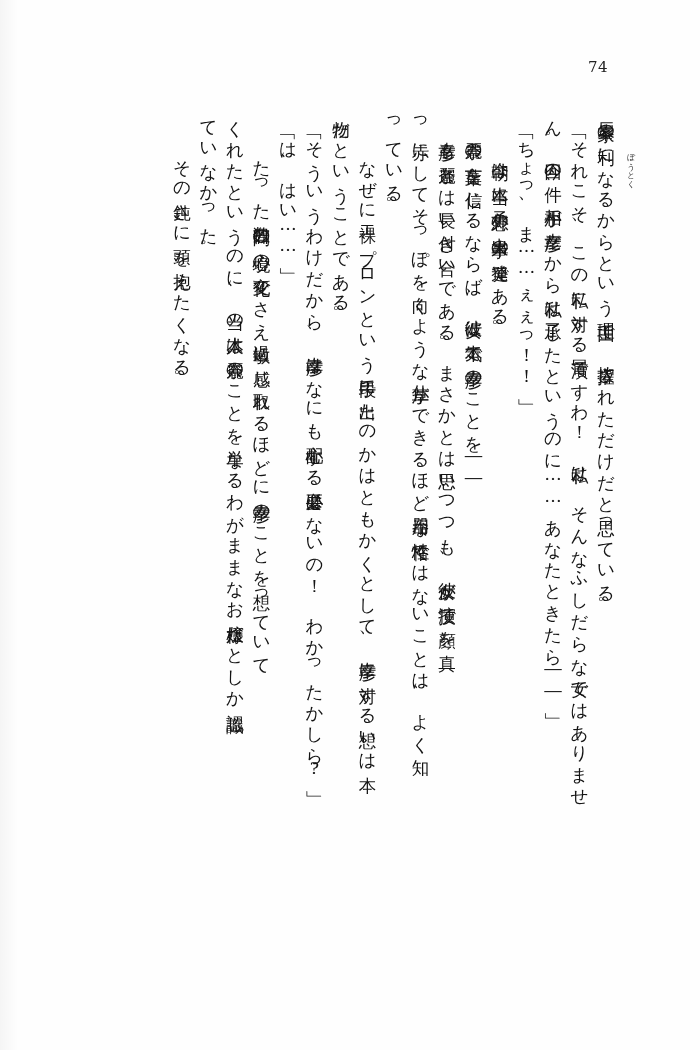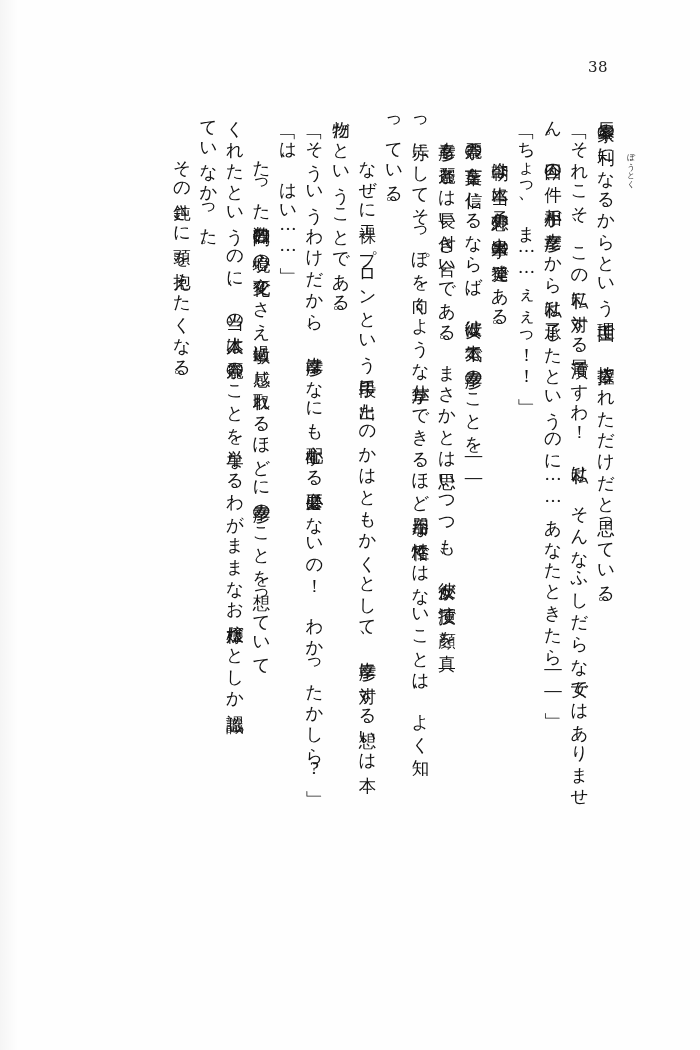--- a/index.html
+++ b/index.html
@@ -90,21 +90,21 @@
     pointer-events: none;
   }
 </style>
 </head>
 <body>
 
 <div id="page">
 
   <div id="edge-shadow"></div>
 
-  <div id="page-number">38</div>
+  <div id="page-number">74</div>
 
   <div id="text-block">
     <div class="col">辰峯家の利になるからという理由で、抜擢されただけだと思っている。</div>
     <div class="col indent">「それこそ、この私に対する冒瀆ですわ！　私は、そんなふしだらな女ではありませ</div>
     <div class="col">ん。今回の件、相手が幸彦だから私は了承したというのに……あなたときたら――」</div>
     <div class="col indent">「ちょっ、ま……ぇぇっ!!」</div>
     <div class="col indent2">今朝は本当に予想外の出来事の連発である。</div>
     <div class="col indent">麗奈の言葉を信じるならば、彼女は本気で幸彦のことを――</div>
     <div class="col indent">幸彦も麗奈とは長い付き合いである。まさかとは思いつつも、彼女が演技で顔を真</div>
     <div class="col">っ赤にしてそっぽを向くような仕草ができるほど器用な性格ではないことは、よく知</div>

